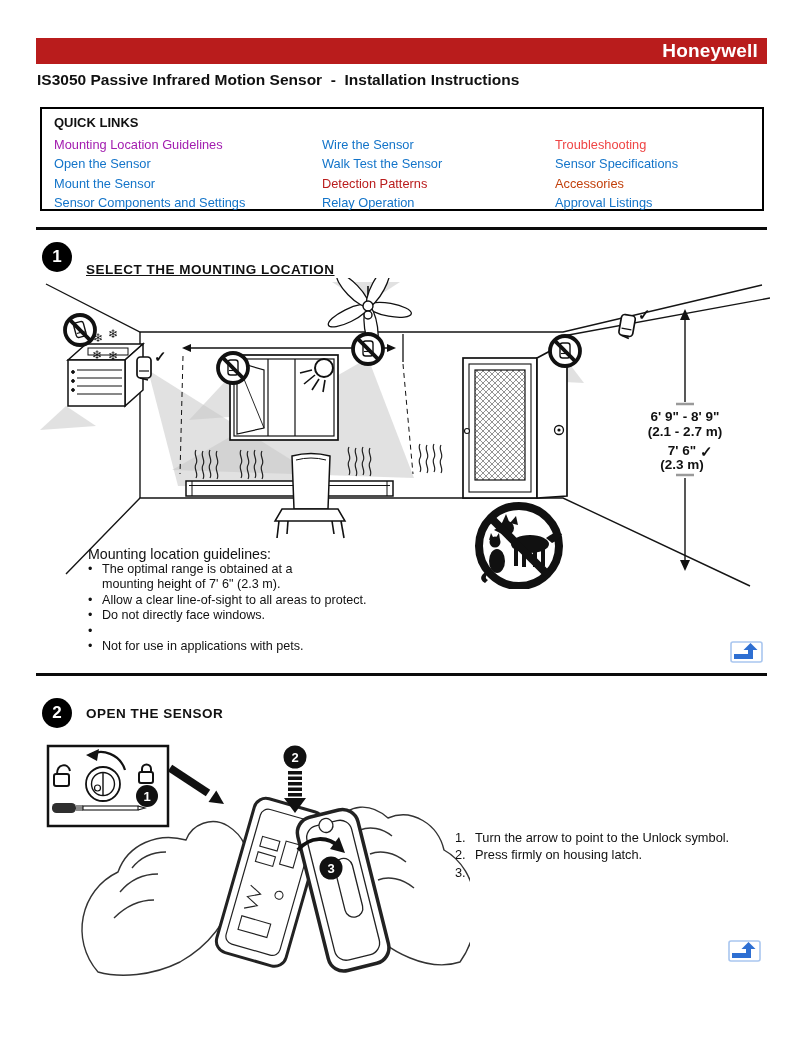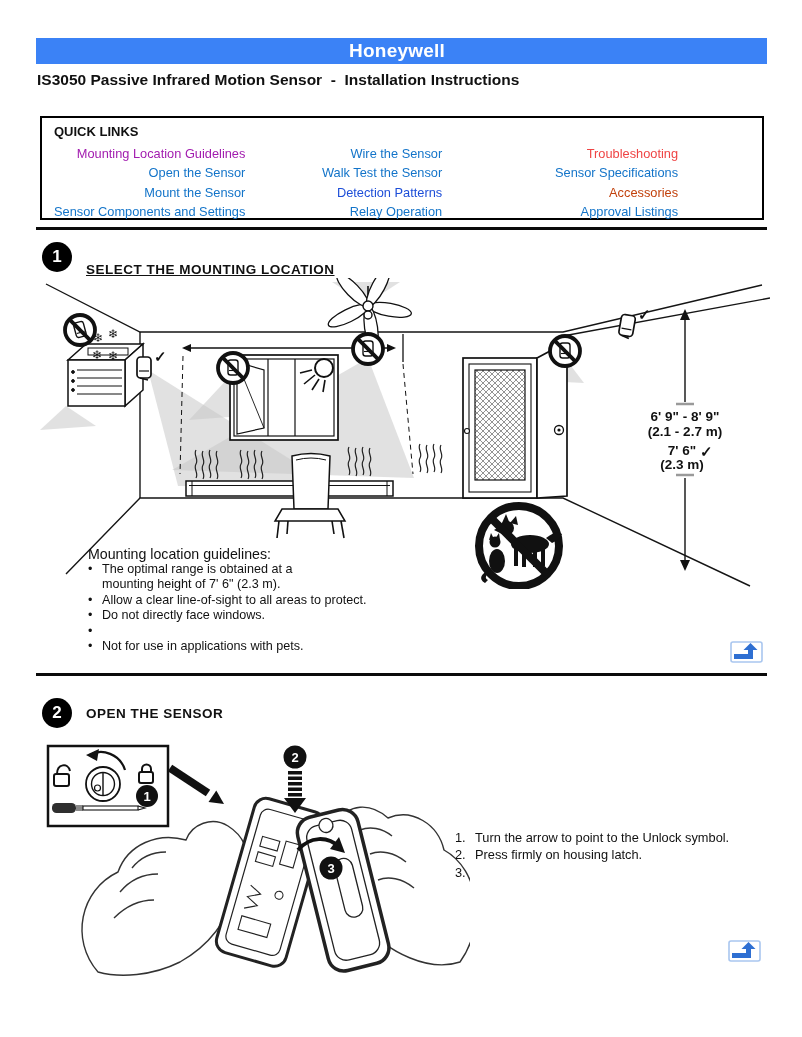--- a/index.html
+++ b/index.html
@@ -1,26 +1,26 @@
 <!DOCTYPE html>
 <html><head>
 <meta charset="utf-8">
 <style>
   * { margin:0; padding:0; box-sizing:border-box; }
   html,body { background:#ffffff; }
   body { width:802px; height:1037px; position:relative; overflow:hidden;
          font-family:"Liberation Sans", sans-serif; color:#111; }
   .abs { position:absolute; }
 
-  .brand-bar { left:36px; top:38px; width:731px; height:26px; background:#3b82f6;
-               color:#fff; text-align:center; line-height:26px; padding-right:9px;
+  .brand-bar { left:36px; top:38px; width:731px; height:26px; background:#b91c1c;
+               color:#fff; text-align:right; line-height:26px; padding-right:9px;
                font-size:19px; font-weight:bold; letter-spacing:0.2px; }
   .doc-title { left:37px; top:71px; font-size:15.5px; font-weight:bold; white-space:pre; }
 
-  .ql-box { left:40px; top:116px; width:724px; height:104px; border:2px solid #000;text-align:right; }
+  .ql-box { left:40px; top:107px; width:724px; height:104px; border:2px solid #000; }
   .ql-head { left:12px; top:6px; font-size:13px; font-weight:bold; }
   .ql-col { top:26px; font-size:12.8px; line-height:19.3px; }
   .ql-col a { display:block; text-decoration:none; cursor:pointer; }
   .c1 { left:12px; } .c2 { left:280px; } .c3 { left:513px; }
 
   .divider { left:36px; width:731px; height:3px; background:#0a0a0a; }
   .d1 { top:227px; } .d2 { top:673px; }
 
   .sec-circle { width:30px; height:30px; border-radius:50%; background:#000; color:#fff;
                 text-align:center; line-height:30px; font-size:17px; font-weight:bold; }
@@ -63,21 +63,21 @@
   <div class="abs ql-head">QUICK LINKS</div>
   <div class="abs ql-col c1">
     <a style="color:#a21caf">Mounting Location Guidelines</a>
     <a style="color:#1374c9">Open the Sensor</a>
     <a style="color:#1374c9">Mount the Sensor</a>
     <a style="color:#1374c9">Sensor Components and Settings</a>
   </div>
   <div class="abs ql-col c2">
     <a style="color:#1374c9">Wire the Sensor</a>
     <a style="color:#1374c9">Walk Test the Sensor</a>
-    <a style="color:#1d4ed8">Detection Patterns</a>
+    <a style="color:#b91c1c">Detection Patterns</a>
     <a style="color:#1374c9">Relay Operation</a>
   </div>
   <div class="abs ql-col c3">
     <a style="color:#ef4444">Troubleshooting</a>
     <a style="color:#1374c9">Sensor Specifications</a>
     <a style="color:#c2410c">Accessories</a>
     <a style="color:#1374c9">Approval Listings</a>
   </div>
 </div>
 

